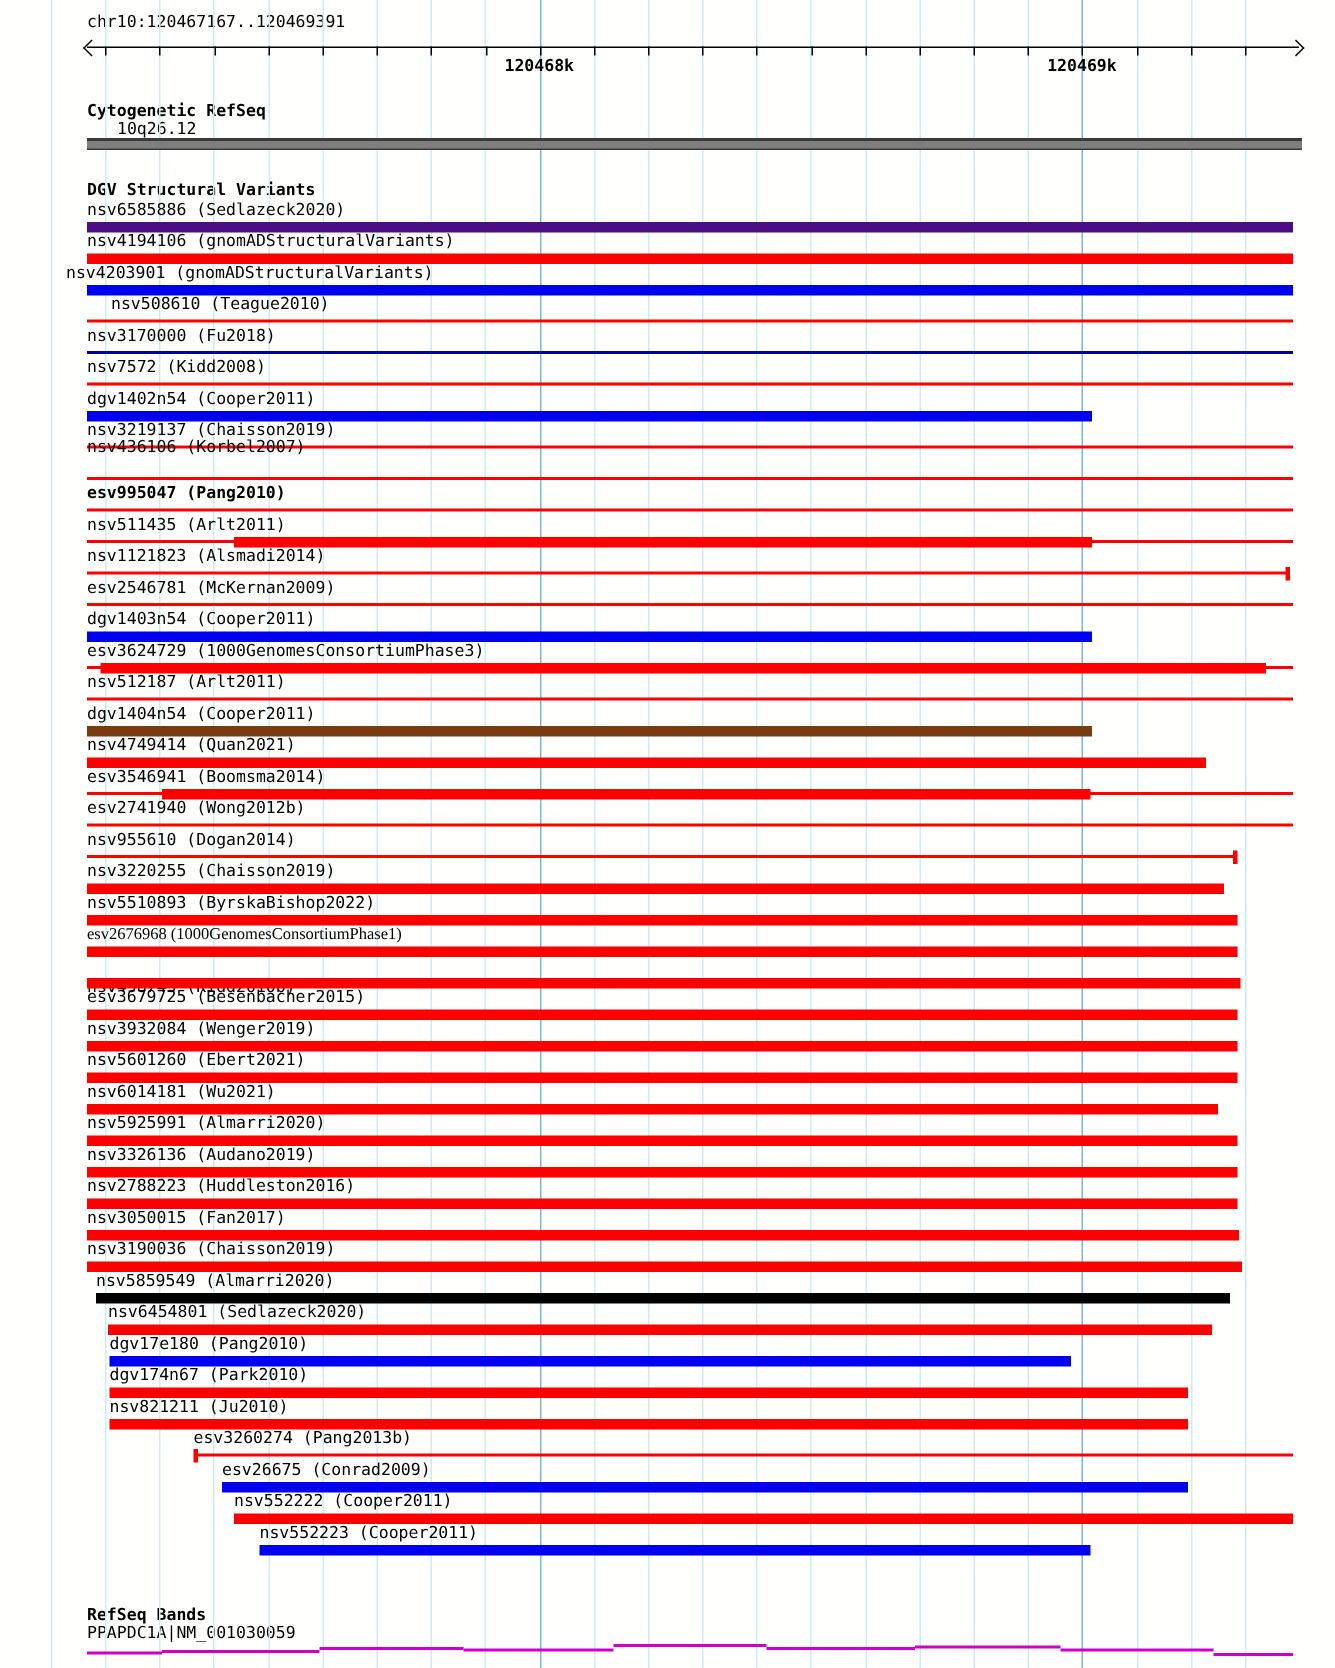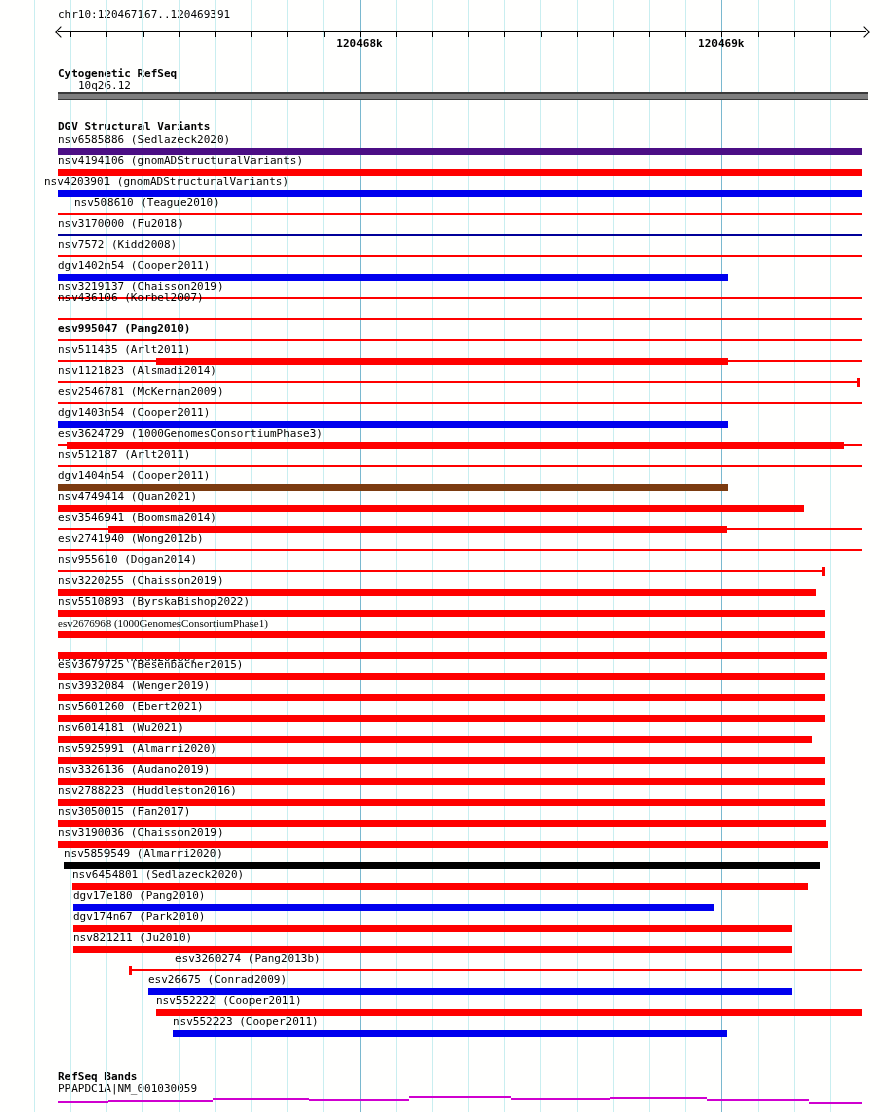--- a/index.html
+++ b/index.html
@@ -219,21 +219,21 @@
       </div>
       <div class="row">
         <div class="txt" style="left: 73px; top: 911px; z-index: 4;">dgv174n67 (Park2010)</div>
         <div class="bar" style="left: 73px; width: 719px; top: 925px; height: 7px; background: rgb(255, 0, 0); z-index: 4;"></div>
       </div>
       <div class="row">
         <div class="txt" style="left: 73px; top: 932px; z-index: 4;">nsv821211 (Ju2010)</div>
         <div class="bar" style="left: 73px; width: 719px; top: 946px; height: 7px; background: rgb(255, 0, 0); z-index: 4;"></div>
       </div>
       <div class="row">
-        <div class="txt" style="left: 129px; top: 953px; z-index: 4; margin-left: 46px;">esv3260274 (Pang2013b)</div>
+        <div class="txt" style="left: 129px; top: 953px; z-index: 4;">esv3260274 (Pang2013b)</div>
         <div class="bar" style="left: 130px; width: 732px; top: 969px; height: 2px; background: rgb(255, 0, 0); z-index: 3;"></div>
         <div class="bar" style="left: 129px; width: 3px; top: 966px; height: 9px; background: rgb(255, 0, 0); z-index: 4;"></div>
       </div>
       <div class="row">
         <div class="txt" style="left: 148px; top: 974px; z-index: 4;">esv26675 (Conrad2009)</div>
         <div class="bar" style="left: 148px; width: 644px; top: 988px; height: 7px; background: rgb(0, 0, 238); z-index: 4;"></div>
       </div>
       <div class="row">
         <div class="txt" style="left: 156px; top: 995px; z-index: 4;">nsv552222 (Cooper2011)</div>
         <div class="bar" style="left: 156px; width: 706px; top: 1009px; height: 7px; background: rgb(255, 0, 0); z-index: 4;"></div>

